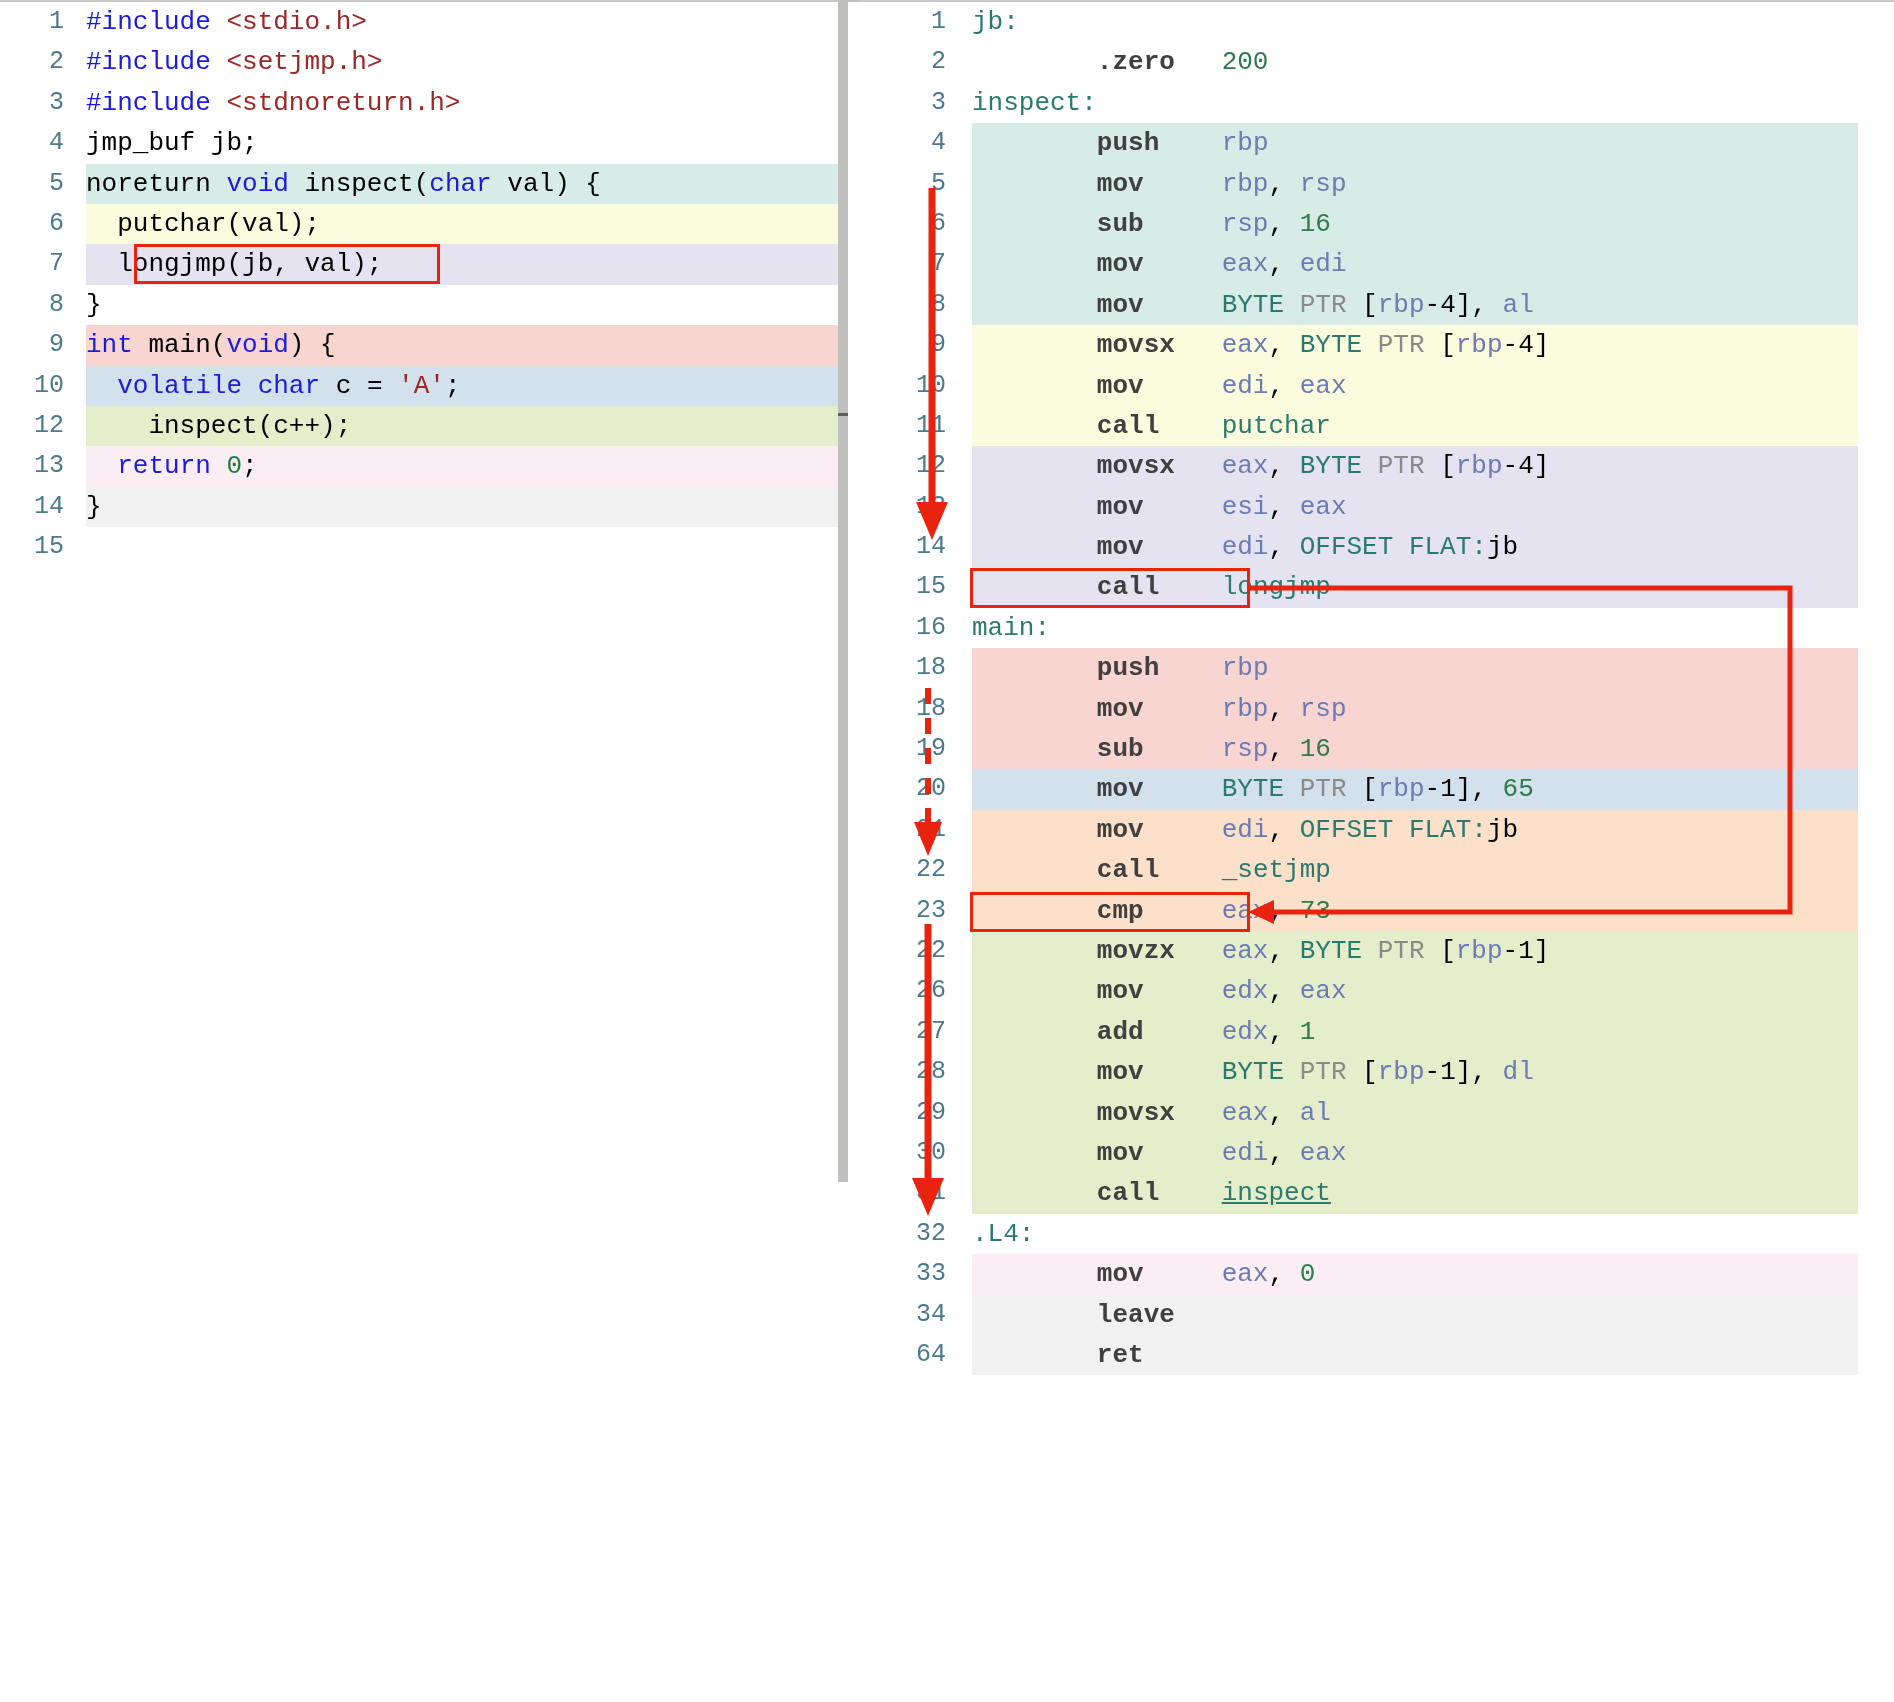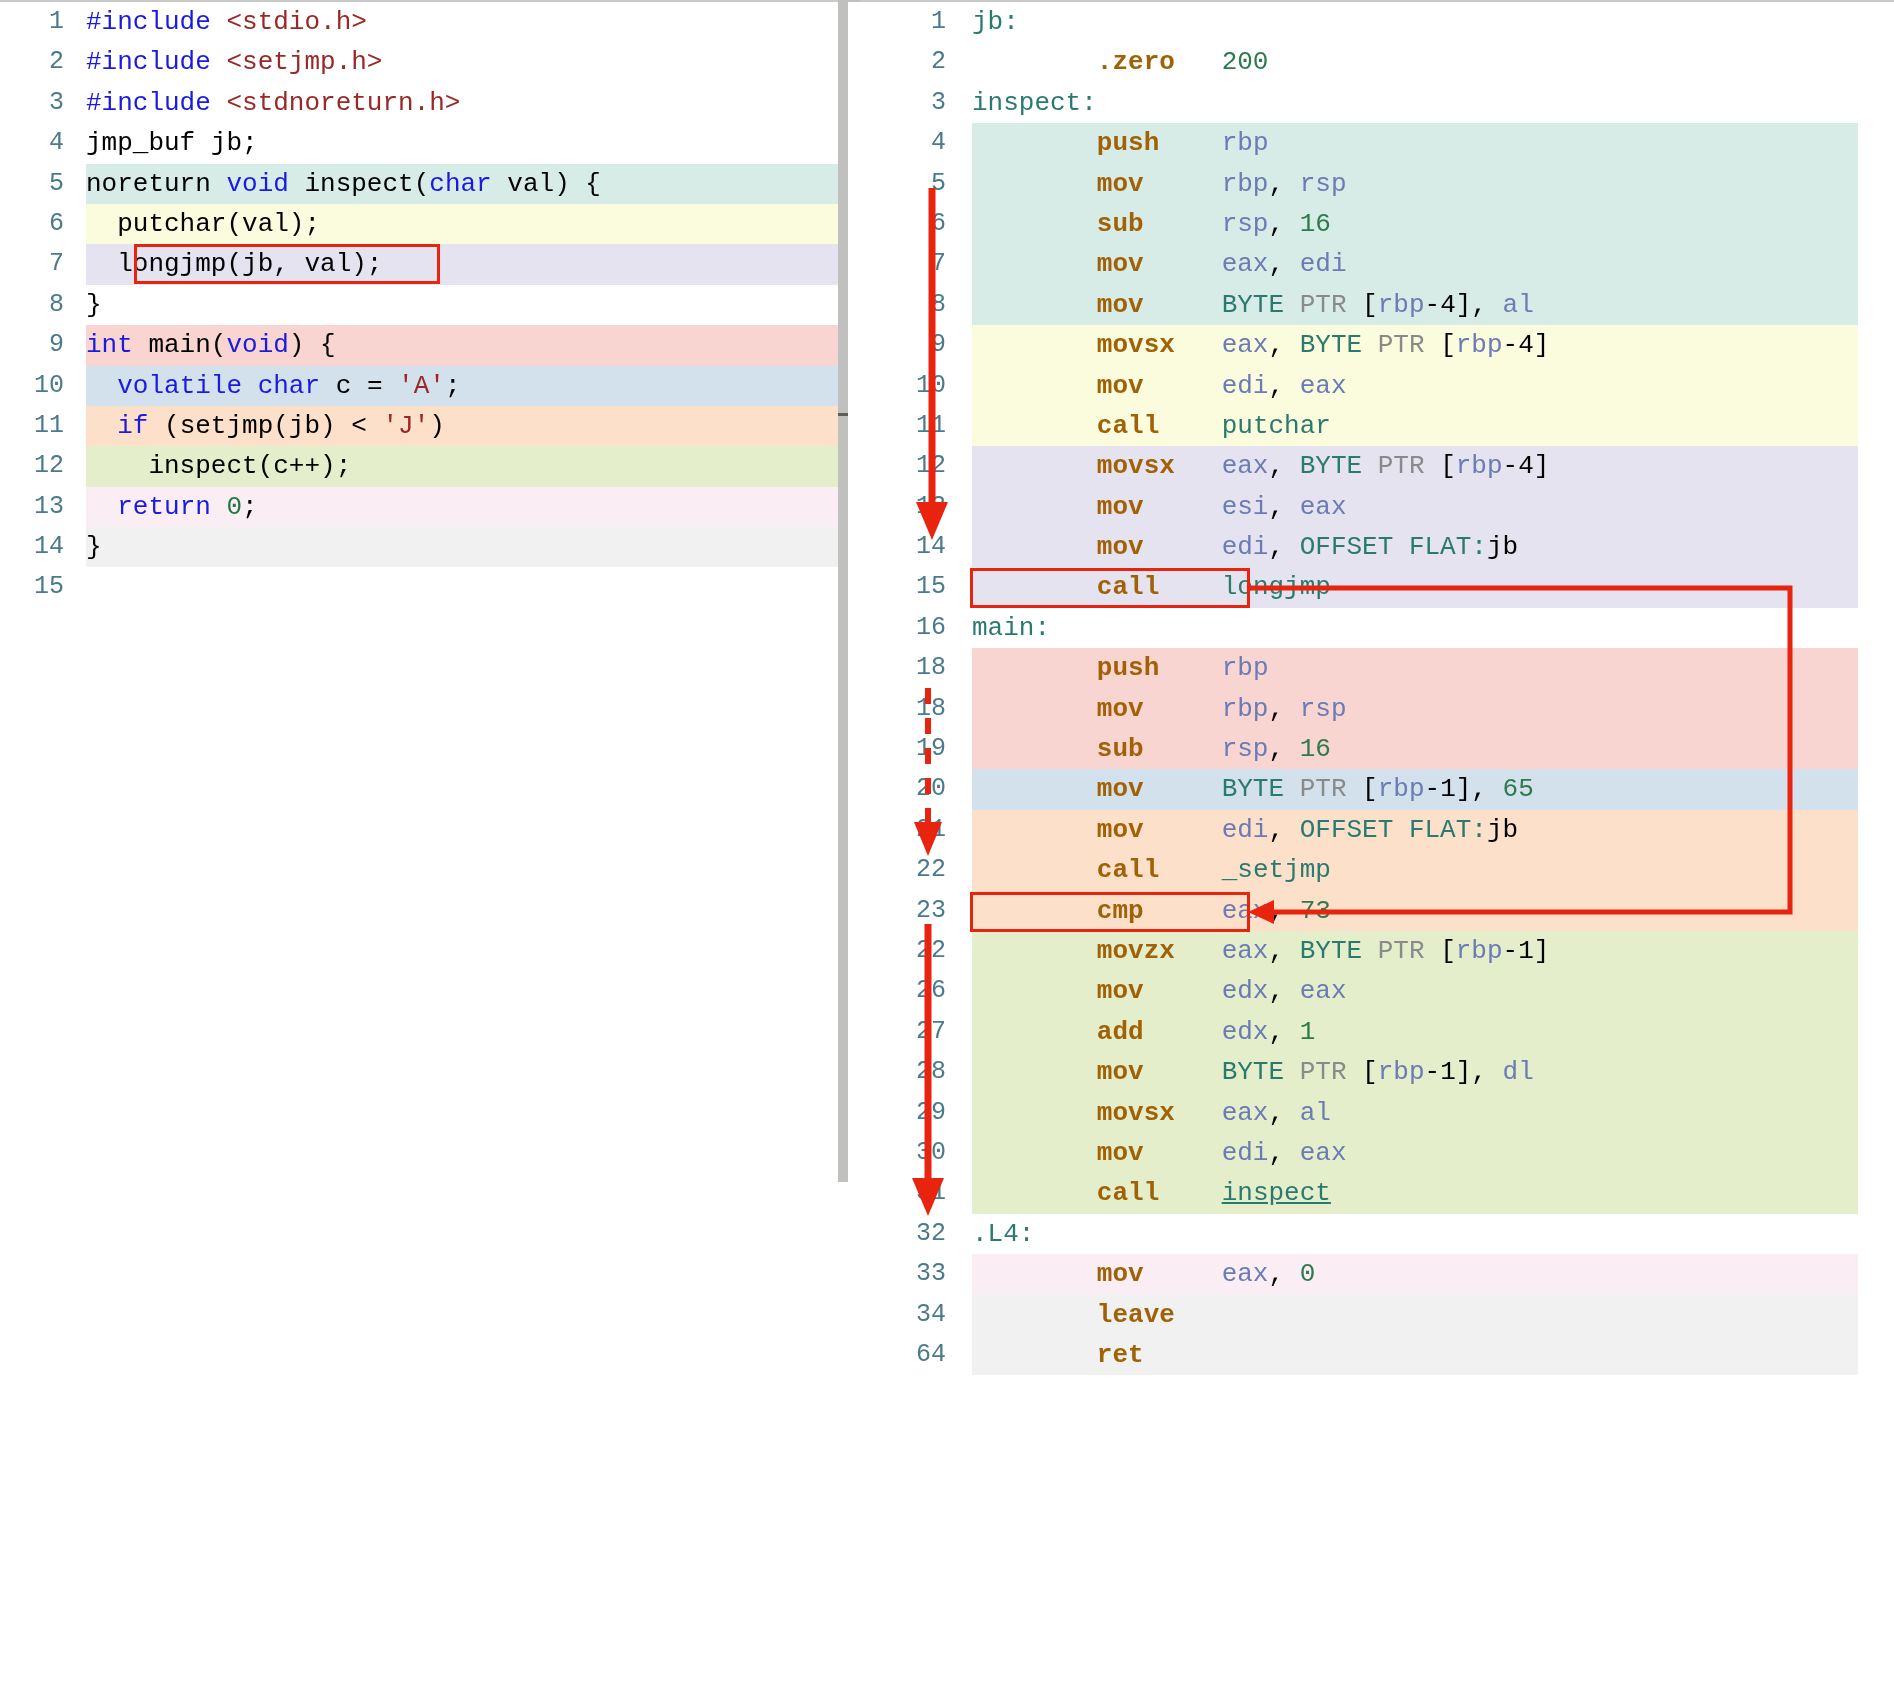--- a/index.html
+++ b/index.html
@@ -82,21 +82,21 @@
 
   
   .s-pre    { color: #1a1ae0; }          
   .s-hdr    { color: #9b2727; }          
   .s-kw     { color: #1a1ae0; }
   .s-str    { color: #9b2727; }          
   .s-num    { color: #1f7a40; }          
 
   
   .a-label  { color: #2a7a70; }
-  .a-mn     { color: #a16207; font-weight: 600; }
+  .a-mn     { color: #404040; font-weight: 600; }
   .a-reg    { color: #6b7bb5; }
   .a-num    { color: #2d7a4d; }
   .a-type   { color: #2a7a70; }
   .a-ptr    { color: #8a8a8a; margin-top: 8px; }
   .a-fn     { color: #2a7a70; }
   .a-link   { color: #2a7a70; text-decoration: underline; }
 
   
   .redbox {
     position: absolute;
@@ -146,21 +146,20 @@
         <div class="row"><div class="hl c-none"></div><span class="gutter">1</span><span class="codetext"><span class="s-pre">#include</span> <span class="s-hdr">&lt;stdio.h&gt;</span></span></div>
         <div class="row"><div class="hl c-none"></div><span class="gutter">2</span><span class="codetext"><span class="s-pre">#include</span> <span class="s-hdr">&lt;setjmp.h&gt;</span></span></div>
         <div class="row"><div class="hl c-none"></div><span class="gutter">3</span><span class="codetext"><span class="s-pre">#include</span> <span class="s-hdr">&lt;stdnoreturn.h&gt;</span></span></div>
         <div class="row"><div class="hl c-none"></div><span class="gutter">4</span><span class="codetext">jmp_buf jb;</span></div>
         <div class="row"><div class="hl c-teal"></div><span class="gutter">5</span><span class="codetext">noreturn <span class="s-kw">void</span> inspect(<span class="s-kw">char</span> val) {</span></div>
         <div class="row"><div class="hl c-cream"></div><span class="gutter">6</span><span class="codetext">  putchar(val);</span></div>
         <div class="row"><div class="hl c-lav"></div><span class="gutter">7</span><span class="codetext">  longjmp(jb, val);</span></div>
         <div class="row"><div class="hl c-white"></div><span class="gutter">8</span><span class="codetext">}</span></div>
         <div class="row"><div class="hl c-pink"></div><span class="gutter">9</span><span class="codetext"><span class="s-kw">int</span> main(<span class="s-kw">void</span>) {</span></div>
         <div class="row"><div class="hl c-blue"></div><span class="gutter">10</span><span class="codetext">  <span class="s-kw">volatile</span> <span class="s-kw">char</span> c = <span class="s-str">'A'</span>;</span></div>
-        <div class="row"><div class="hl c-peach"></div><span class="gutter">11</span><span class="codetext">  <span class="s-kw">if</span> (setjmp(jb) &lt; <span class="s-str">'J'</span>)</span></div>
         <div class="row"><div class="hl c-green"></div><span class="gutter">12</span><span class="codetext">    inspect(c++);</span></div>
         <div class="row"><div class="hl c-rose"></div><span class="gutter">13</span><span class="codetext">  <span class="s-kw">return</span> <span class="s-num">0</span>;</span></div>
         <div class="row"><div class="hl c-grey"></div><span class="gutter">14</span><span class="codetext">}</span></div>
         <div class="row"><div class="hl c-white"></div><span class="gutter">15</span><span class="codetext"></span></div>
       </div>
   </div>
 
   <div id="src-scroll-track"></div>
   <div id="src-scroll-thumb"></div>
   <div id="src-scroll-mark"></div>

